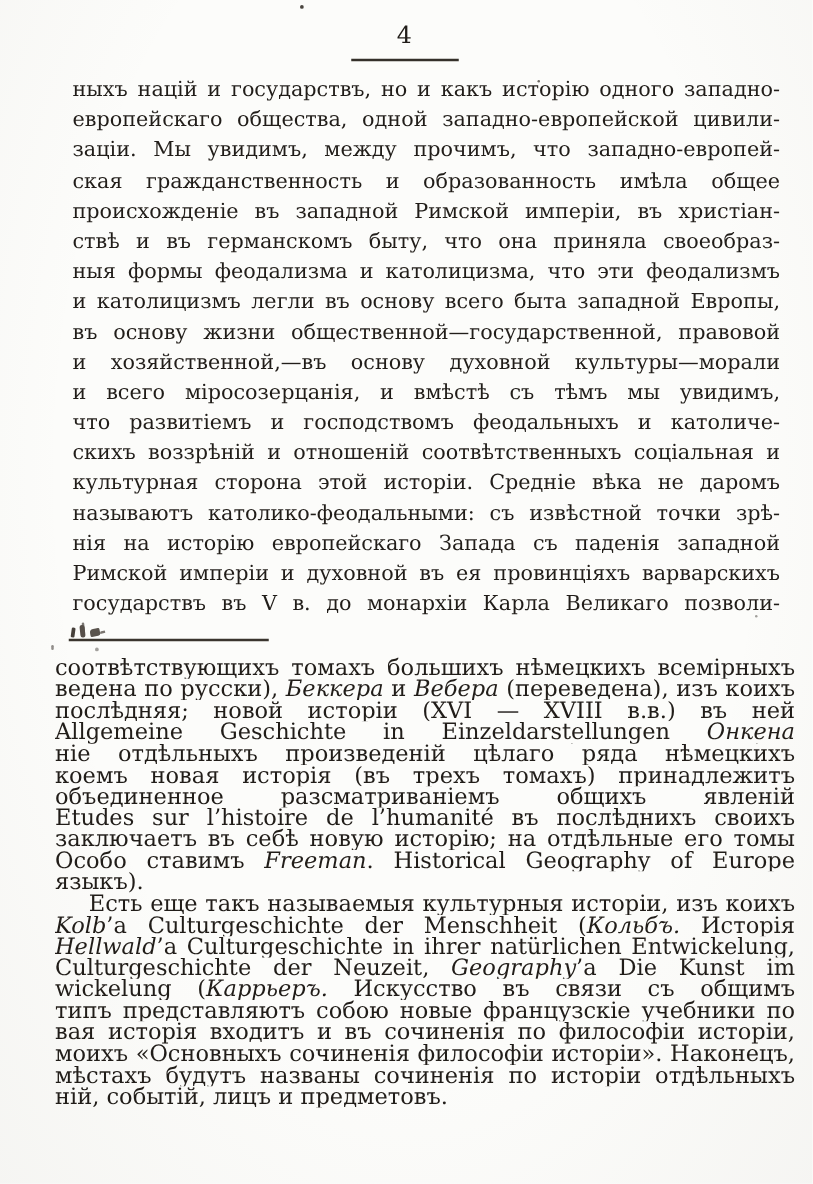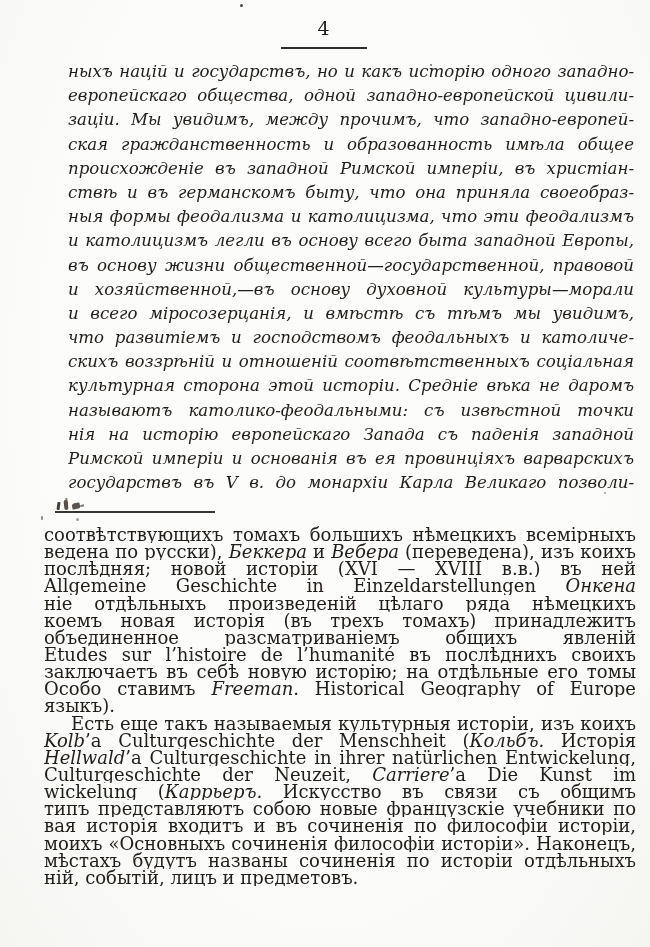--- a/index.html
+++ b/index.html
@@ -16,22 +16,22 @@
   .pagenum{
     position:absolute;top:17px;left:0;width:648px;
     text-align:center;font-size:19px;font-weight:400;
     letter-spacing:1px;
   }
   .pagenum-rule{
     position:absolute;left:281px;top:47px;width:86px;height:2px;
     background:#35302a;
   }
   .body-text{
-    position:absolute;left:68px;top:60px;width:566px;
-    font-size:16.6px;line-height:24.2px;font-style:italic;
+    position:absolute;left:58px;top:60px;width:566px;
+    font-size:16.6px;line-height:24.2px;
   }
   .footnote{
     position:absolute;left:44px;top:526px;width:592px;
     font-size:18px;line-height:17.15px;
   }
   .tline{
     text-align:justify;
     text-align-last:justify;
     overflow:hidden;
     white-space:normal;
@@ -89,21 +89,21 @@
       <div class="tline"><span>ныя формы феодализма и католицизма, что эти феодализмъ</span></div>
       <div class="tline"><span>и католицизмъ легли въ основу всего быта западной Европы,</span></div>
       <div class="tline"><span>въ основу жизни общественной—государственной, правовой</span></div>
       <div class="tline"><span>и хозяйственной,—въ основу духовной культуры—морали</span></div>
       <div class="tline"><span>и всего міросозерцанія, и вмѣстѣ съ тѣмъ мы увидимъ,</span></div>
       <div class="tline"><span>что развитіемъ и господствомъ феодальныхъ и католиче-</span></div>
       <div class="tline"><span>скихъ воззрѣній и отношеній соотвѣтственныхъ соціальная и</span></div>
       <div class="tline"><span>культурная сторона этой исторіи. Средніе вѣка не даромъ</span></div>
       <div class="tline"><span>называютъ католико-феодальными: съ извѣстной точки зрѣ-</span></div>
       <div class="tline"><span>нія на исторію европейскаго Запада съ паденія западной</span></div>
-      <div class="tline"><span>Римской имперіи и основанія въ ея провинціяхъ варварскихъ</span></div>
+      <div class="tline"><span>Римской имперіи и духовной въ ея провинціяхъ варварскихъ</span></div>
       <div class="tline"><span>государствъ въ V в. до монархіи Карла Великаго позволи-</span></div>
     </div>
 
   <div class="smudge">
     <span class="blot1"></span>
     <span class="blot2"></span>
     <span class="blot3"></span>
   </div>
 
   <div class="fn-rule"></div>
@@ -116,21 +116,21 @@
       <div class="tline"><span>ніе отдѣльныхъ произведеній цѣлаго ряда нѣмецкихъ историковъ, которыя будутъ</span></div>
       <div class="tline"><span>коемъ новая исторія (въ трехъ томахъ) принадлежитъ </span><i>Искусство</i><span>. Философское и</span></div>
       <div class="tline"><span>объединенное разсматриваніемъ общихъ явленій историческое сочиненіе </span><i>Laurent</i><span>.</span></div>
       <div class="tline"><span>Etudes sur l’histoire de l’humanité въ послѣднихъ своихъ томахъ (начиная съ VIII)</span></div>
       <div class="tline"><span>заключаетъ въ себѣ новую исторію; на отдѣльные его томы будутъ дѣлаться указанія.</span></div>
       <div class="tline"><span>Особо ставимъ </span><i>Freeman</i><span>. Historical Geography of Europe (переводится на русскій</span></div>
       <div class="tline lastline"><span>языкъ).</span></div>
       <div class="tline indent"><span>Есть еще такъ называемыя культурныя исторіи, изъ коихъ назовемъ сочиненія</span></div>
       <div class="tline"><i>Kolb</i><span>’а Culturgeschichte der Menschheit (</span><i>Кольбъ.</i><span> Исторія человѣческой культуры),</span></div>
       <div class="tline"><i>Hellwald</i><span>’а Culturgeschichte in ihrer natürlichen Entwickelung, </span><i>Henne am Rhyn</i><span>’а Die</span></div>
-      <div class="tline"><span>Culturgeschichte der Neuzeit, </span><i>Carriere</i><span>’а Die Kunst im Zusammenhang der Culturent-</span></div>
+      <div class="tline"><span>Culturgeschichte der Neuzeit, </span><i>Geography</i><span>’а Die Kunst im Zusammenhang der Culturent-</span></div>
       <div class="tline"><span>wickelung (</span><i>Каррьеръ.</i><span> Искусство въ связи съ общимъ развитіемъ культуры). Особый</span></div>
       <div class="tline"><span>типъ представляютъ собою новые французскіе учебники по исторіи цивилизаціи. Но-</span></div>
       <div class="tline"><span>вая исторія входитъ и въ сочиненія по философіи исторіи, указанныя въ I томѣ</span></div>
       <div class="tline"><span>моихъ «Основныхъ сочиненія философіи исторіи». Наконецъ, въ соотвѣтственныхъ</span></div>
       <div class="tline"><span>мѣстахъ будутъ названы сочиненія по исторіи отдѣльныхъ странъ, періодовъ, явле-</span></div>
       <div class="tline lastline"><span>ній, событій, лицъ и предметовъ.</span></div>
     </div>
 
   <span class="speck s1"></span>
   <span class="speck s2"></span>

